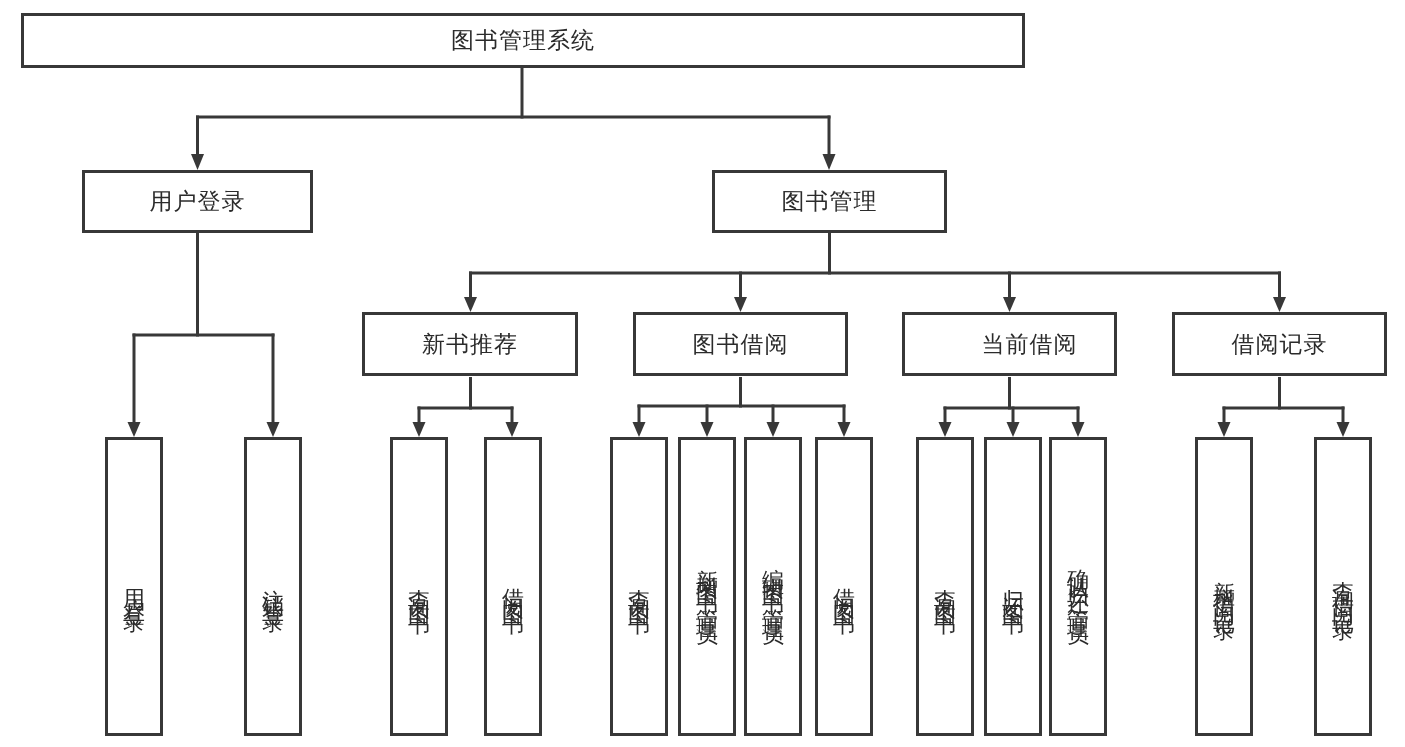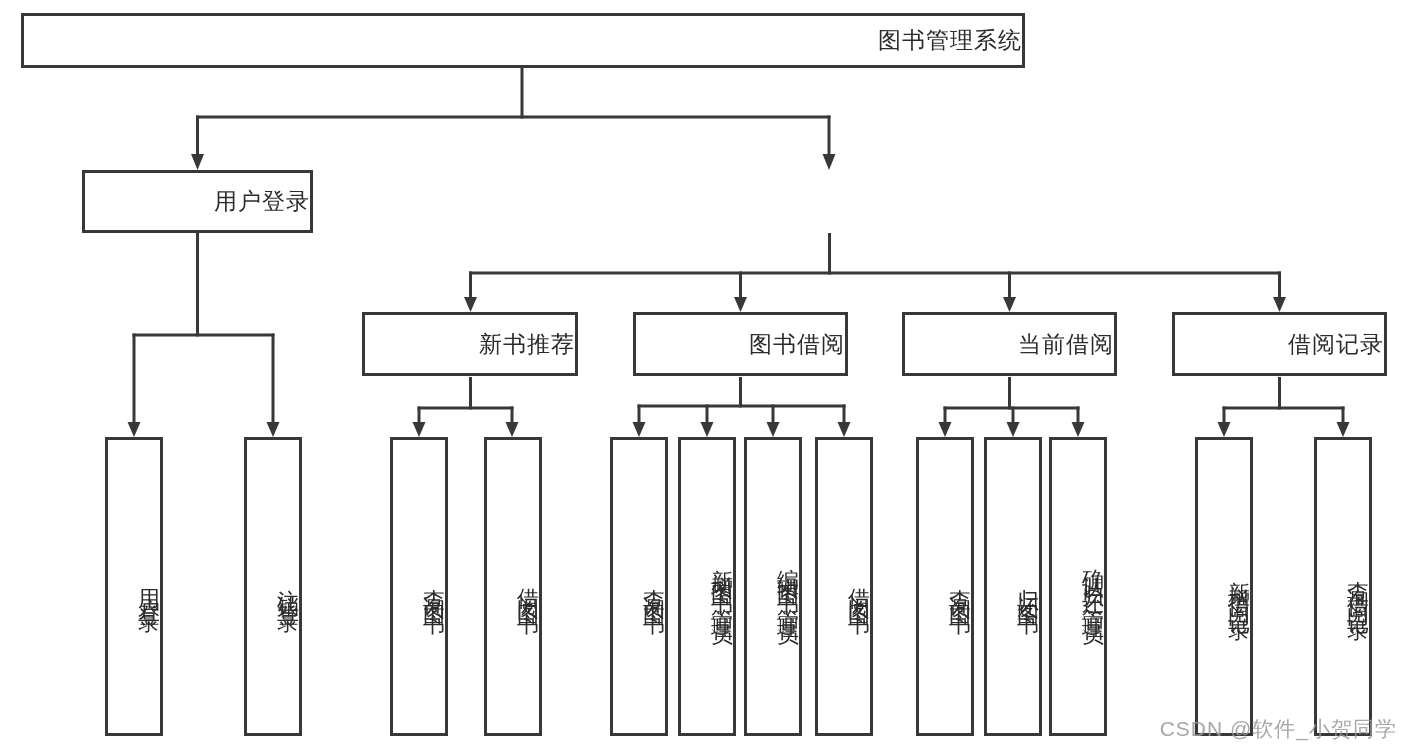--- a/index.html
+++ b/index.html
@@ -17,21 +17,21 @@
     width: 1405px; height: 747px;
     z-index: 1;
   }
   .node {
     position: absolute;
     box-sizing: border-box;
     background: #ffffff;
     border: 3px solid #383838;
     display: flex;
     align-items: center;
-    justify-content: flex-end;
+    justify-content: center;
     z-index: 2;
     color: #2b2b2b;
   }
   .node .lbl {
     font-size: 23px;
     letter-spacing: 1px;
     white-space: nowrap;
   }
   .leaf .lbl {
     writing-mode: vertical-rl;
@@ -125,20 +125,23 @@
     </g>
   </svg>
 
   <div class="node" style="left:21px; top:13px; width:1004px; height:55px;">
     <span class="lbl">图书管理系统</span>
   </div>
 
   <div class="node" style="left:82px; top:170px; width:231px; height:63px;">
     <span class="lbl">用户登录</span>
   </div>
+  <div class="node" style="left:712px; top:170px; width:235px; height:63px;">
+    <span class="lbl">图书管理</span>
+  </div>
 
   <div class="node" style="left:633px; top:312px; width:215px; height:64px;">
     <span class="lbl">图书借阅</span>
   </div>
   <div class="node" style="left:362px; top:312px; width:216px; height:64px;">
     <span class="lbl">新书推荐</span>
   </div>
   <div class="node" style="left:902px; top:312px; width:215px; height:64px;padding-left:40px;">
     <span class="lbl">当前借阅</span>
   </div>
@@ -183,15 +186,14 @@
     <span class="lbl">确认归还（管理员）</span>
   </div>
 
   <div class="node leaf" style="left:1195px; top:437px; width:58px; height:299px;">
     <span class="lbl">新增借阅记录</span>
   </div>
   <div class="node leaf" style="left:1314px; top:437px; width:58px; height:299px;">
     <span class="lbl">查询借阅记录</span>
   </div>
 
-  <div class="watermark">CSDN @软件_小贺同学</div>
 
 </div>
 
 </body></html>

